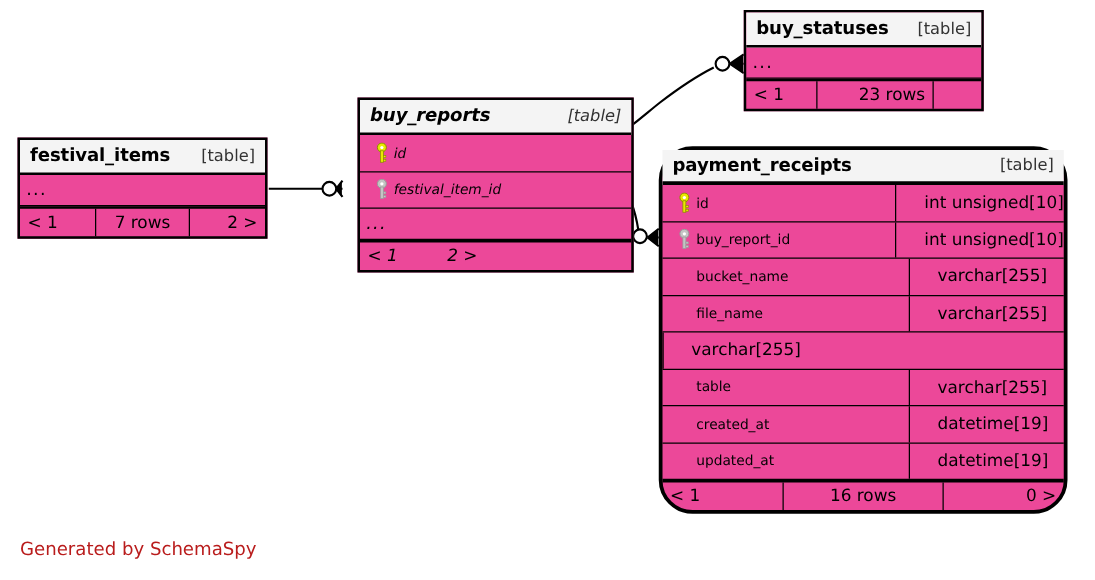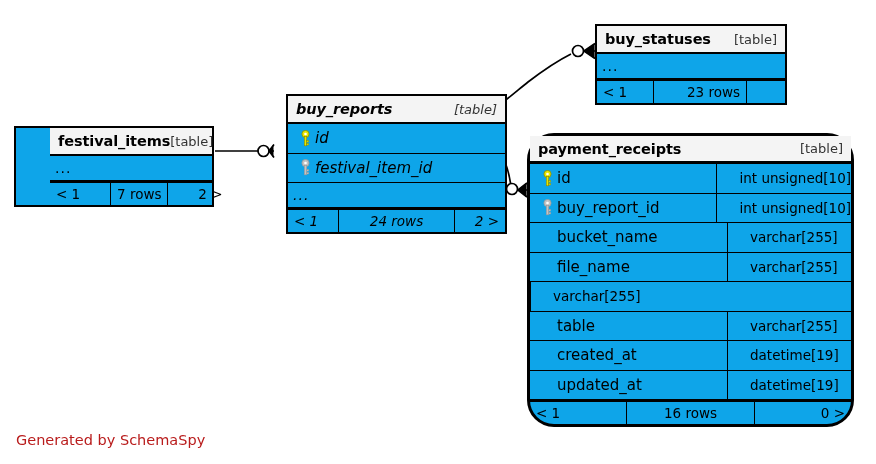--- a/index.html
+++ b/index.html
@@ -24,24 +24,23 @@
     left: 0;
     top: 0;
     width: 876px;
     height: 464px;
     pointer-events: none;
   }
 
   
   .table-box {
     position: absolute;
-    background: #0ea5e9;
+    background: #ec4899;
     box-sizing: border-box;
     border: 2px solid #000000;
-    margin-top: 16px;
   }
   .table-box.focal {
     border-width: 3px;
     border-radius: 27px;
   }
   .tbl-header {
     display: flex;
     align-items: center;
     justify-content: space-between;
     background: #f4f4f4;
@@ -73,21 +72,21 @@
     height: 29.5px;
   }
   .col-row:last-of-type {
     border-bottom: none;
   }
   .col-name {
     display: flex;
     align-items: center;
     box-sizing: border-box;
     padding-left: 7px;
-    font-size: 15px;
+    font-size: 11px;
     white-space: nowrap;
     flex: 1 1 auto;
     overflow: hidden;
   }
   .col-type {
     display: flex;
     align-items: center;
     box-sizing: border-box;
     border-left: 1.6px solid #000000;
     padding-left: 22px;
@@ -145,21 +144,20 @@
   }
   .foot-right {
     justify-content: flex-end;
   }
 
   
   #tbl-festival_items {
     left: 14px;
     top: 110px;
     width: 200px;
-    padding-left: 34px;
   }
   #tbl-festival_items .foot-left  { flex: 0 0 60px; }
   #tbl-festival_items .foot-mid   { flex: 1 1 auto; }
   #tbl-festival_items .foot-right { flex: 0 0 60px; }
 
   #tbl-buy_reports {
     left: 286px;
     top: 78px;
     width: 221px;
     font-style: italic;
@@ -277,21 +275,20 @@
         <span>festival_item_id</span>
       </div>
     </div>
 
     <div class="ellipsis-row">
       <span>...</span>
     </div>
 
     <div class="tbl-footer">
       <span class="foot-cell foot-left">&lt; 1</span>
-      <span class="foot-cell foot-mid">24 rows</span>
       <span class="foot-cell foot-right">2 &gt;</span>
     </div>
   </div>
 
   <div class="table-box" id="tbl-buy_statuses">
     <div class="tbl-header">
       <span class="tbl-name">buy_statuses</span>
       <span class="tbl-tag">[table]</span>
     </div>
     <div class="ellipsis-row">

